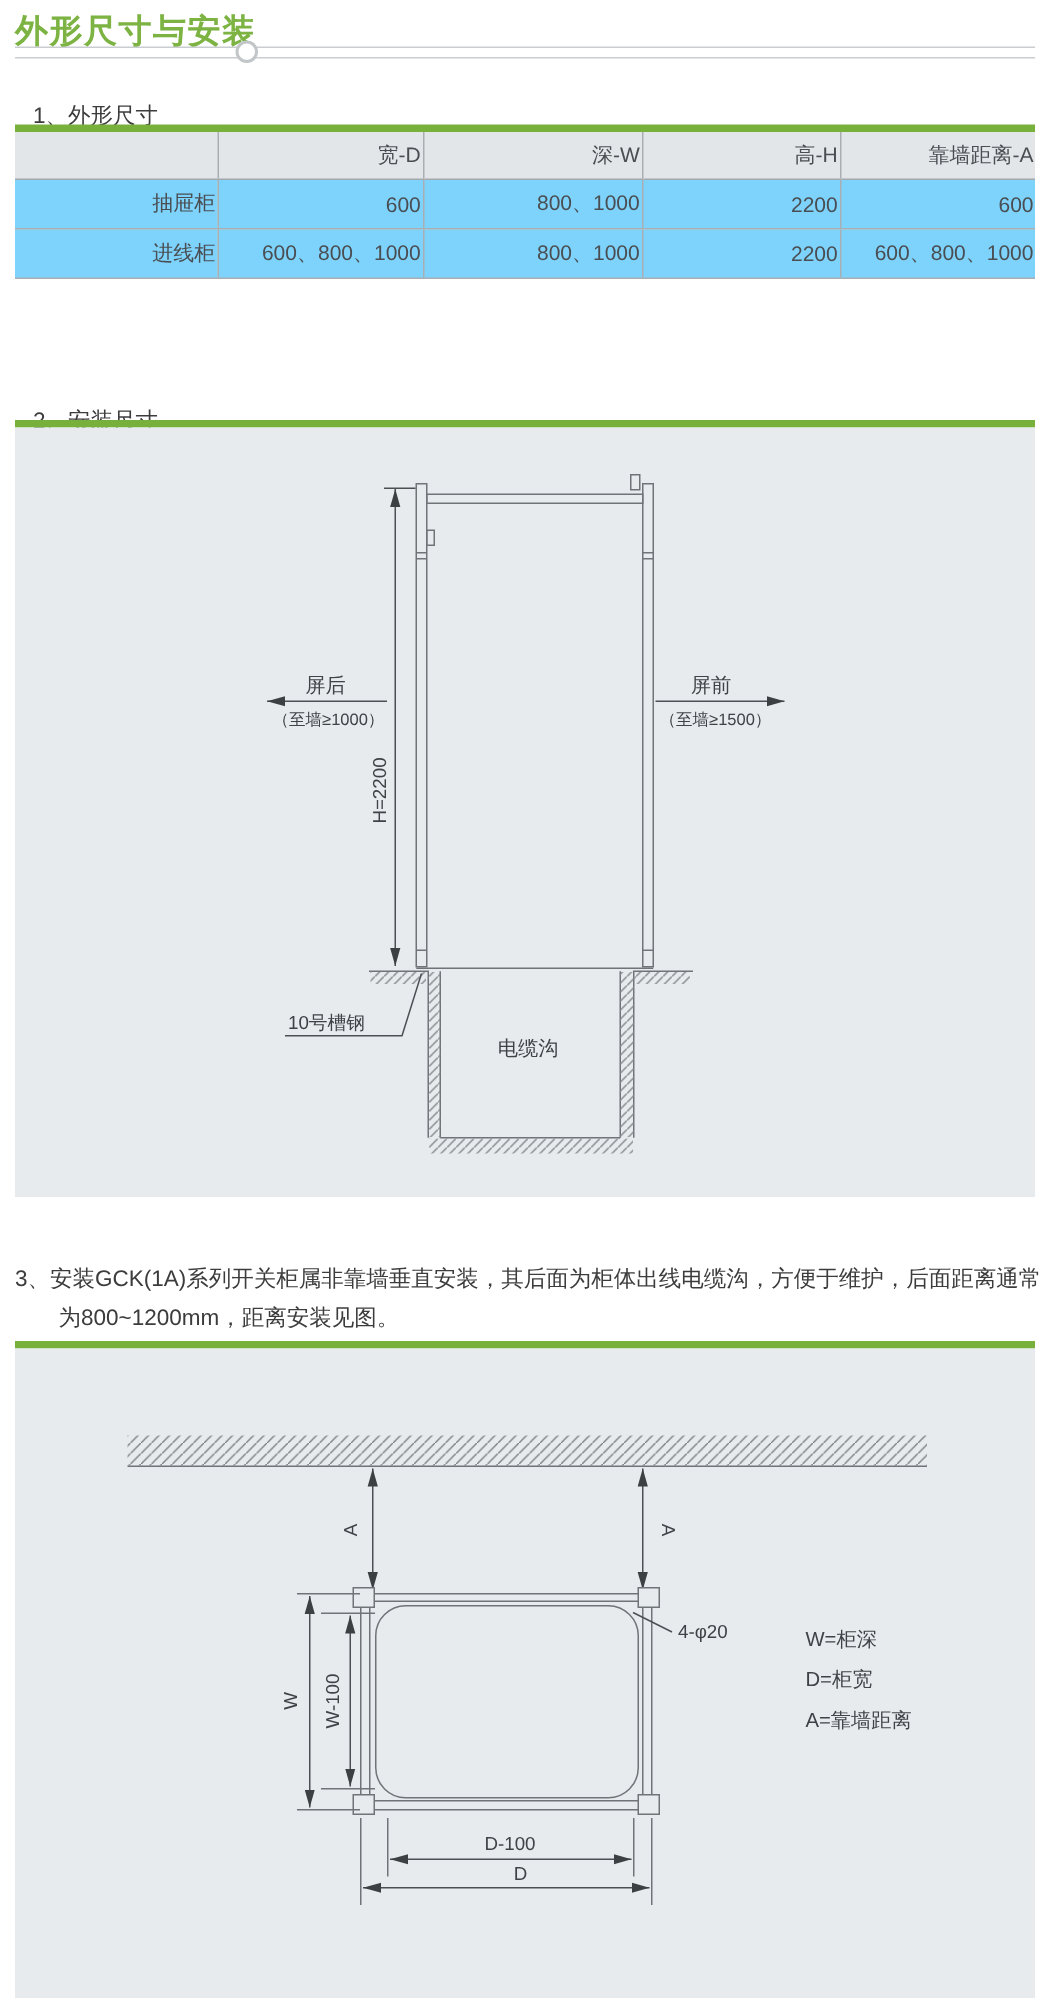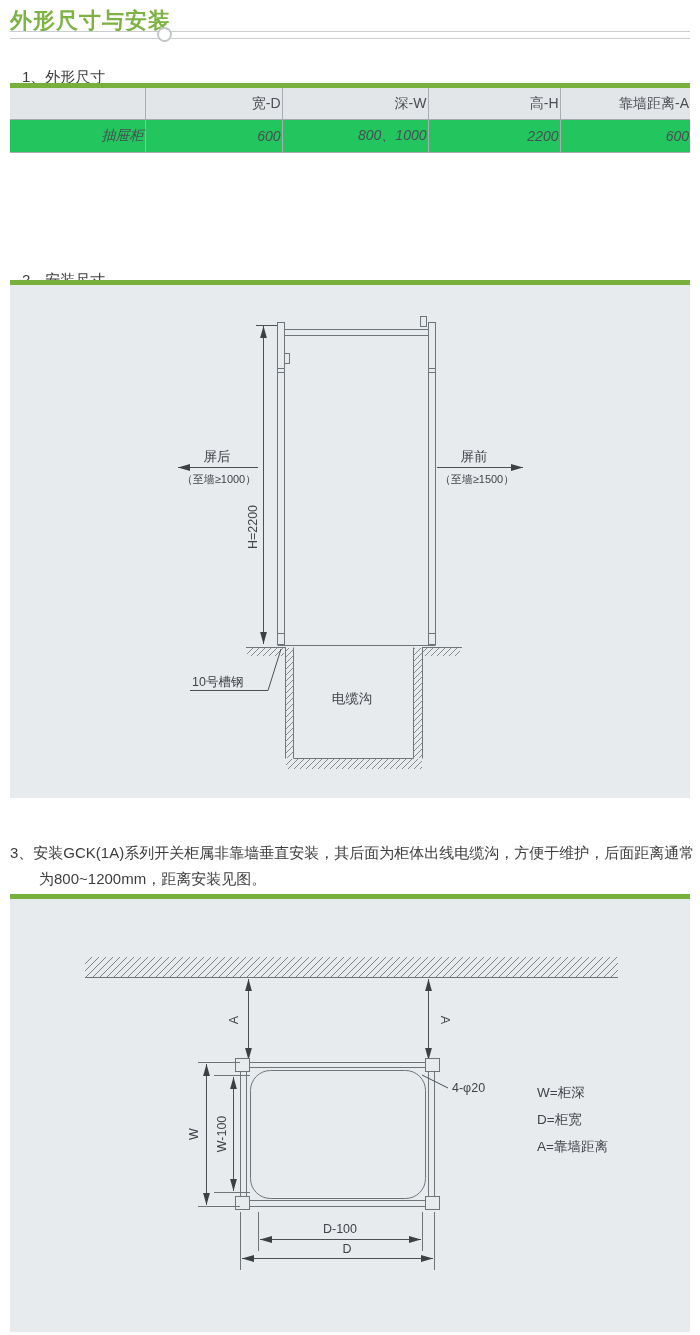--- a/index.html
+++ b/index.html
@@ -18,21 +18,21 @@
   .sec-heading{position:absolute;left:10px;margin:12px;font-size:15px;font-weight:normal;color:#3c3c3c;}
   .h-s1{top:56px;} .h-s2{top:259px;}
   .accent-bar{position:absolute;left:10px;width:680px;height:5px;background:var(--accent-green);}
   .bar-table{top:83px;} .bar-p1{top:280px;} .bar-p2{top:894px;}
   .panel{position:absolute;left:10px;width:680px;background:var(--panel-bg);}
   .panel-1{top:285px;height:513px;} .panel-2{top:899px;height:433px;}
   table.dim-table{position:absolute;left:10px;top:76px;width:680px;border-collapse:collapse;
         table-layout:fixed;text-align:right;font-size:14px;color:#4a4e52;margin-top:12px;}
   table.dim-table th{height:29px;background:var(--table-header-bg);font-weight:normal;
         border-bottom:1px solid #a3a8ac;}
-  table.dim-table td{height:30px;border-bottom:1px solid #a9aeb2;background:#22c55e;font-style:italic;}
+  table.dim-table td{height:30px;border-bottom:1px solid #a9aeb2;background:#7dd3fc;}
   table.dim-table th+th, table.dim-table td+td{border-left:1px solid #a9aeb2;}
   .para{position:absolute;left:10px;top:840px;width:668px;margin:0;font-size:15px;
         line-height:26px;color:#3c3c3c;padding-left:29px;text-indent:-29px;}
   svg.diagram{position:absolute;left:0;top:0;}
   svg .ln{stroke:var(--line-gray);stroke-width:1;fill:none;}
   svg .dimln{stroke:#4b5054;stroke-width:1;fill:none;}
   svg text{fill:#3f4347;font-size:12.5px;font-family:"Liberation Sans","DejaVu Sans",sans-serif;}
   svg text.small{font-size:11px;}
   svg text.lg{font-size:13.5px;}
   svg .pad{fill:var(--panel-bg);stroke:var(--line-gray);stroke-width:1;}
@@ -68,20 +68,27 @@
       </tr>
     </thead>
     <tbody>
       <tr>
         <td>抽屉柜</td>
         <td>600</td>
         <td>800、1000</td>
         <td>2200</td>
         <td>600</td>
       </tr>
+      <tr>
+        <td>进线柜</td>
+        <td>600、800、1000</td>
+        <td>800、1000</td>
+        <td>2200</td>
+        <td>600、800、1000</td>
+      </tr>
     </tbody>
   </table>
 
   <h2 class="sec-heading h-s2">2、安装尺寸</h2>
 
   <div class="accent-bar bar-p1"></div>
   <div class="panel panel-1">
     <svg class="diagram" width="680" height="513" viewBox="0 0 680 513">
       <defs>
         <marker id="ah1" markerUnits="userSpaceOnUse" markerWidth="13" markerHeight="9" refX="12" refY="4" orient="auto-start-reverse">

